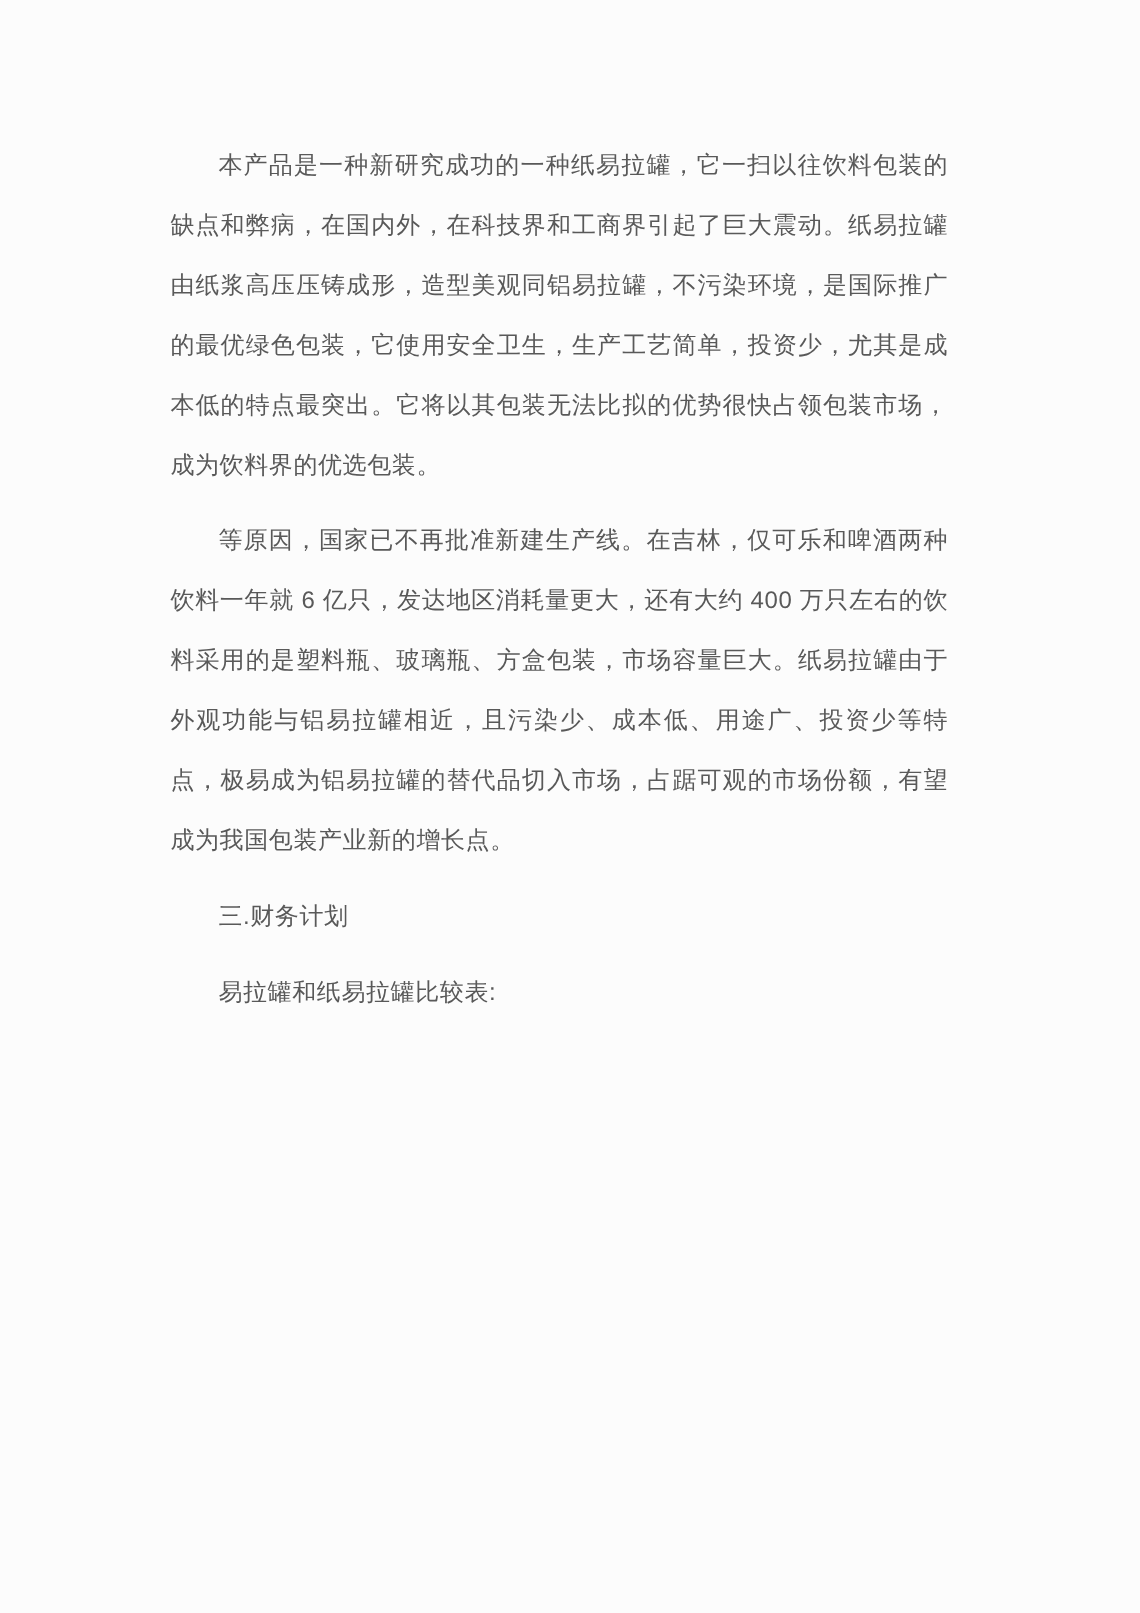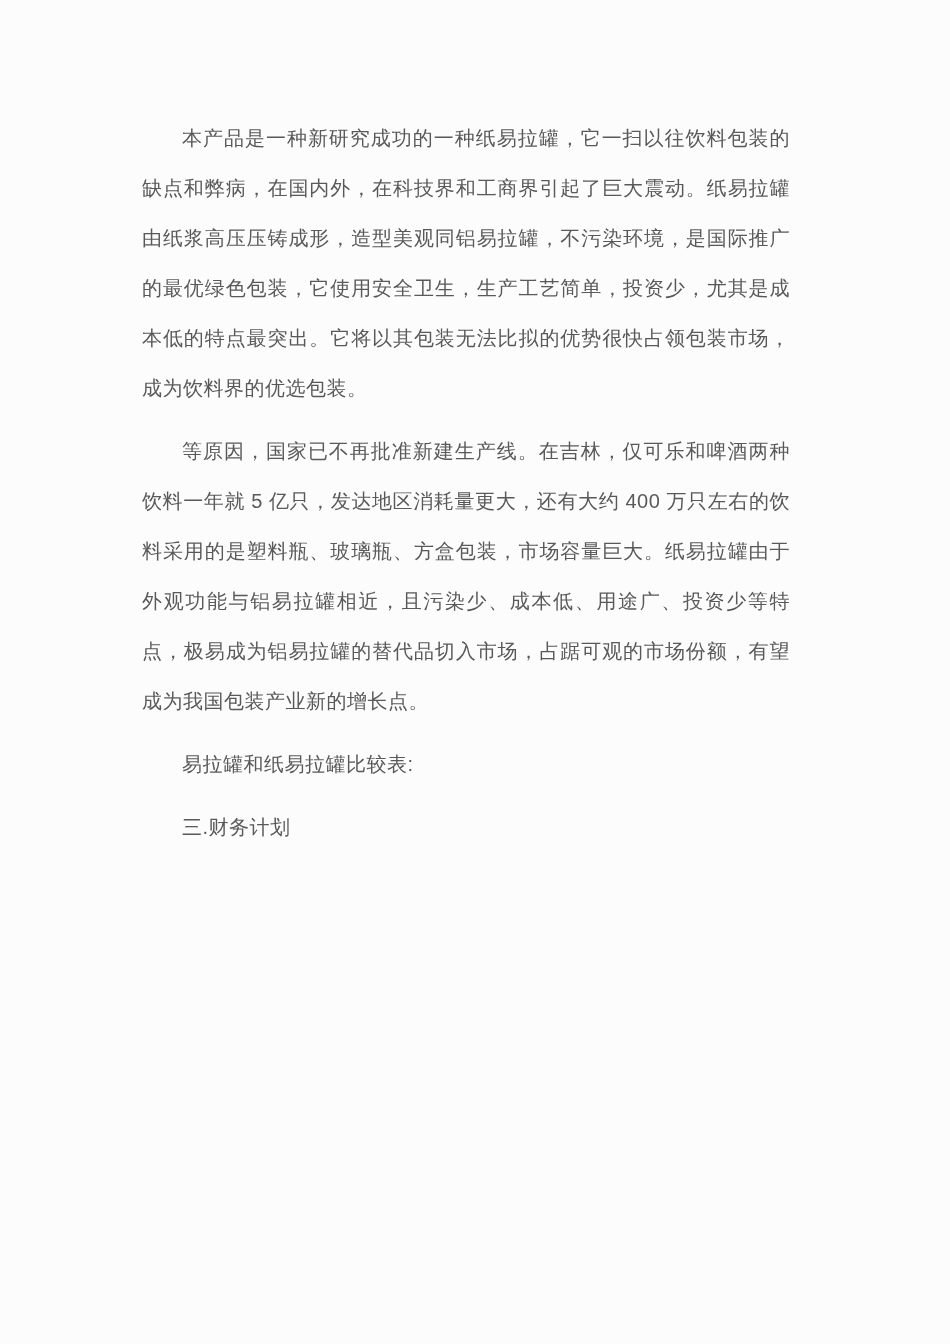--- a/index.html
+++ b/index.html
@@ -30,16 +30,16 @@
     text-indent: 2em;
     letter-spacing: 0.5px;
     word-break: break-all;
   }
 </style>
 </head>
 <body>
 
 <div class="page">
   <p>本产品是一种新研究成功的一种纸易拉罐，它一扫以往饮料包装的缺点和弊病，在国内外，在科技界和工商界引起了巨大震动。纸易拉罐由纸浆高压压铸成形，造型美观同铝易拉罐，不污染环境，是国际推广的最优绿色包装，它使用安全卫生，生产工艺简单，投资少，尤其是成本低的特点最突出。它将以其包装无法比拟的优势很快占领包装市场，成为饮料界的优选包装。</p>
-  <p>等原因，国家已不再批准新建生产线。在吉林，仅可乐和啤酒两种饮料一年就 5 亿只，发达地区消耗量更大，还有大约 400 万只左右的饮料采用的是塑料瓶、玻璃瓶、方盒包装，市场容量巨大。纸易拉罐由于外观功能与铝易拉罐相近，且污染少、成本低、用途广、投资少等特点，极易成为铝易拉罐的替代品切入市场，占踞可观的市场份额，有望成为我国包装产业新的增长点。</p>
+  <p>等原因，国家已不再批准新建生产线。在吉林，仅可乐和啤酒两种饮料一年就 6 亿只，发达地区消耗量更大，还有大约 400 万只左右的饮料采用的是塑料瓶、玻璃瓶、方盒包装，市场容量巨大。纸易拉罐由于外观功能与铝易拉罐相近，且污染少、成本低、用途广、投资少等特点，极易成为铝易拉罐的替代品切入市场，占踞可观的市场份额，有望成为我国包装产业新的增长点。</p>
+  <p>三.财务计划</p>
   <p>易拉罐和纸易拉罐比较表:</p>
-  <p>三.财务计划</p>
 </div>
 
 </body></html>

